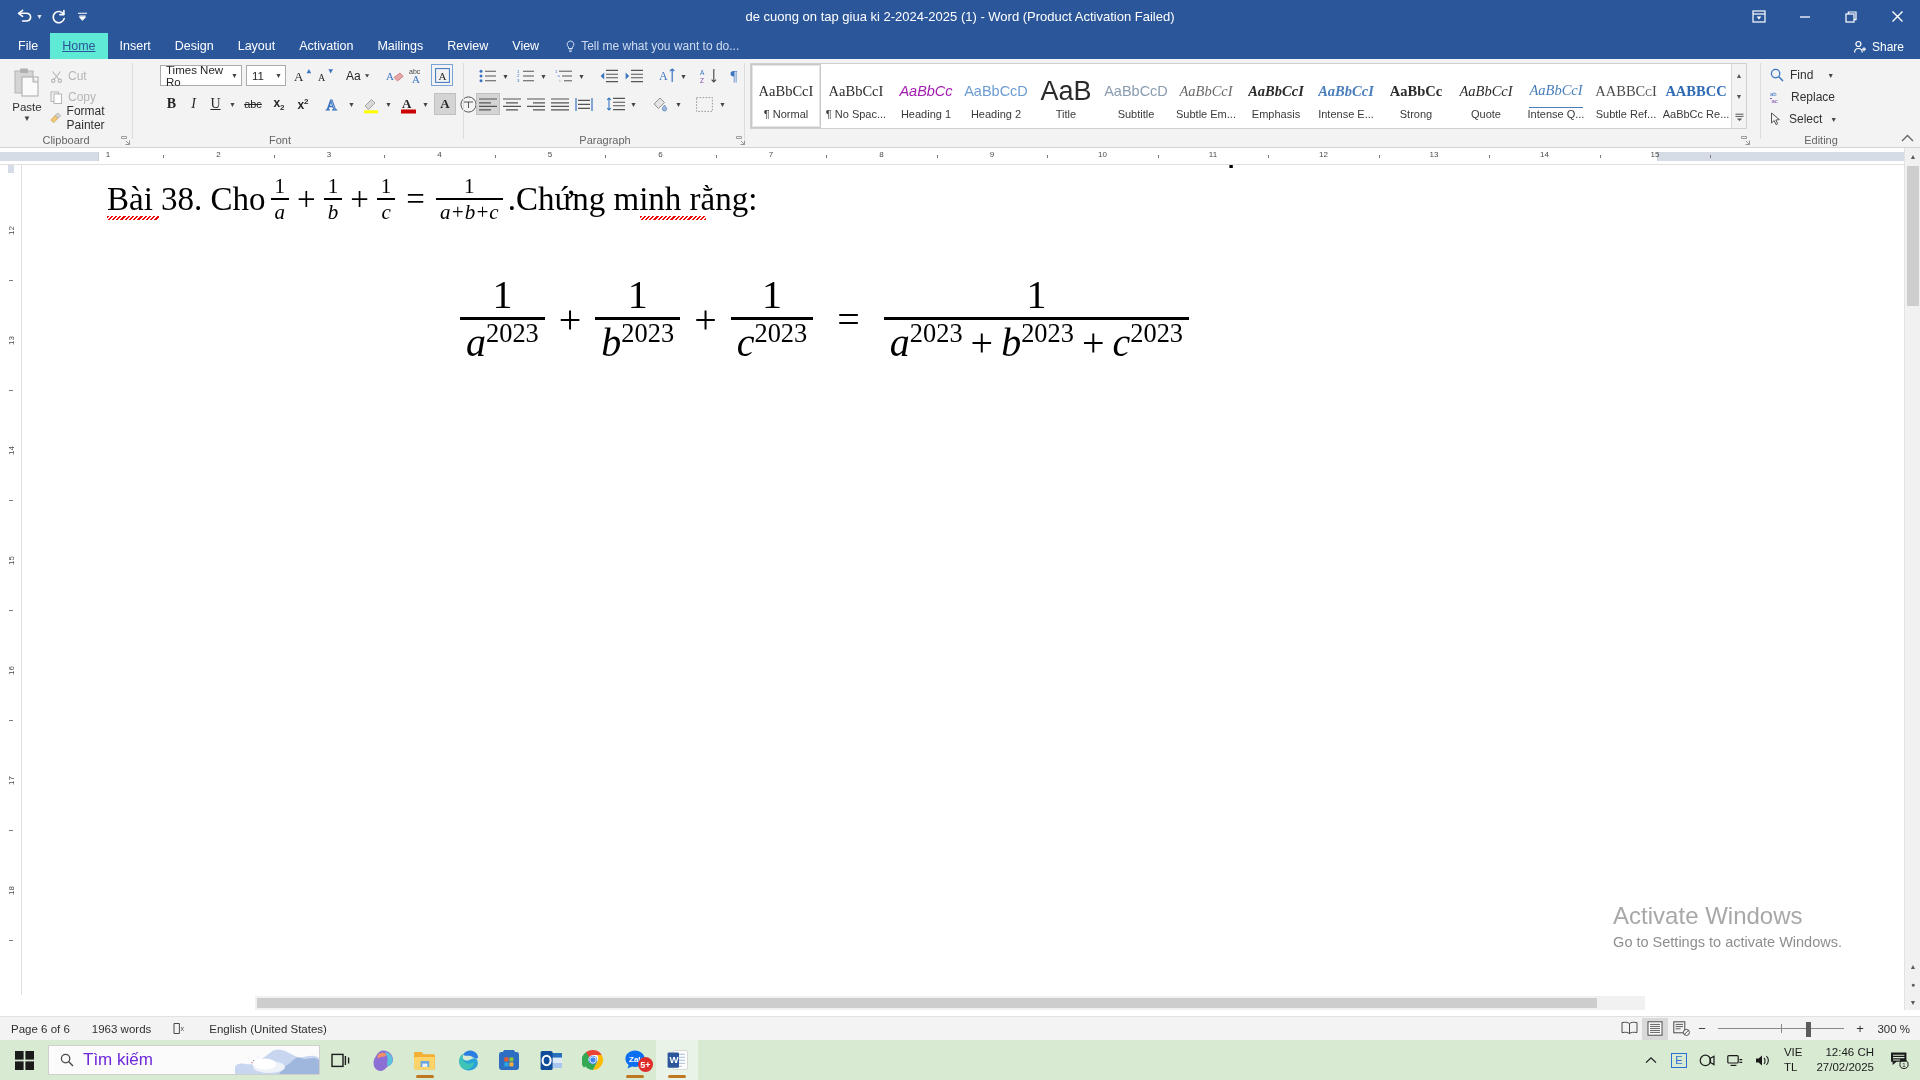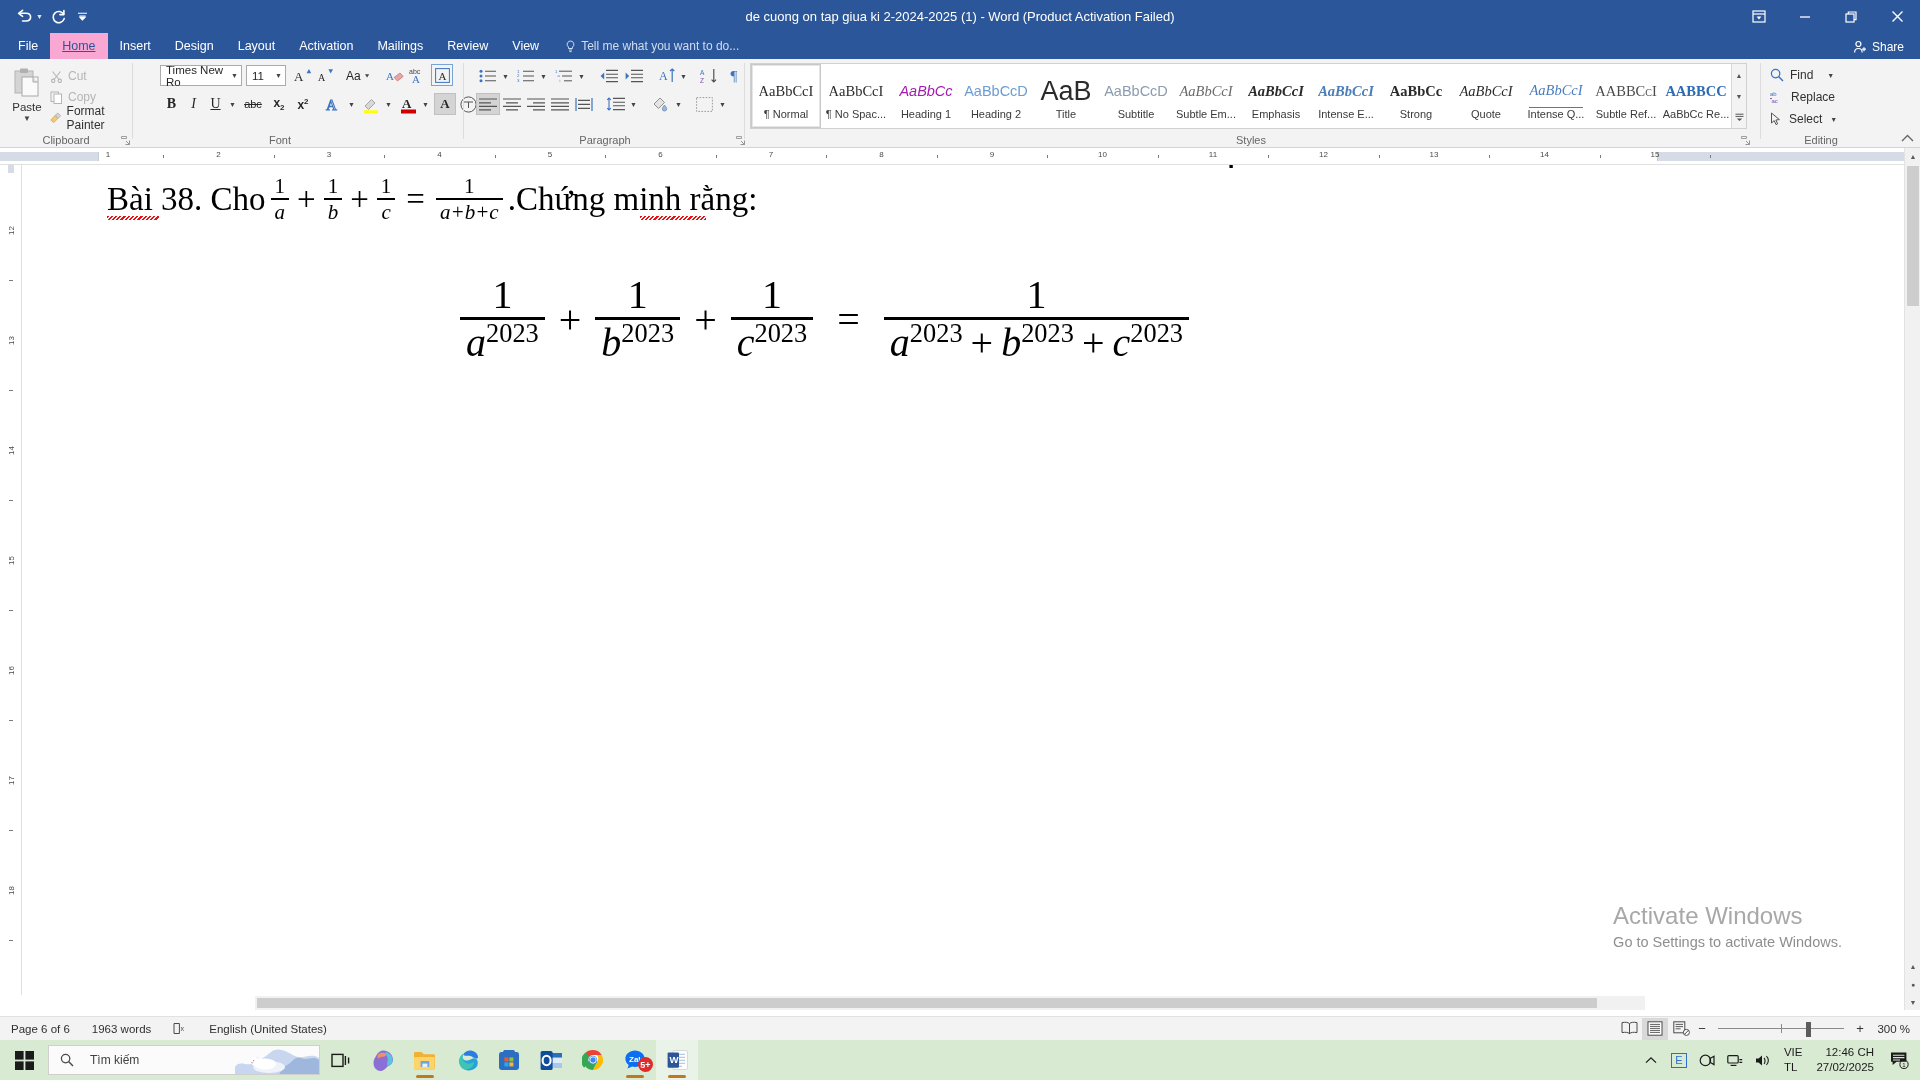--- a/index.html
+++ b/index.html
@@ -37,21 +37,21 @@
   
   .tabbar {
     position: absolute; top: 33px; left: 0; width: 1920px; height: 26px;
     background: #2b579a;
   }
   .tabs { display: flex; align-items: flex-end; height: 26px; padding-left: 6px; }
   .tab {
     height: 26px; line-height: 26px; padding: 0 12px; font-size: 12.5px; color: #ffffff;
     white-space: nowrap;
   }
-  .tab.active { background: #f9a8d4; color: #2b579a; text-decoration: underline; }
+  .tab.active { background: #5eead4; color: #2b579a; text-decoration: underline; }
   .tellme {
     display: flex; align-items: center; gap: 5px; height: 26px;
     padding-left: 14px; font-size: 12px; color: #cfdcf0; font-style: normal;
   }
   .bulb { width: 11px; height: 13px; display: block; }
   .share-btn {
     position: absolute; right: 8px; top: 3px; height: 21px;
     display: flex; align-items: center; gap: 5px;
     font-size: 12px; color: #fff; padding: 0 8px;
   }
@@ -248,22 +248,22 @@
 
   
   .taskbar {
     position: absolute; bottom: 0; left: 0; width: 1920px; height: 40px;
     background: #d9ead3;
     display: flex; align-items: center;
   }
   .start-btn { width: 48px; height: 40px; display: flex; align-items: center; justify-content: center; }
   .tb-search {
     width: 272px; height: 30px; background: #fbfbfb; border: 1px solid #cfcfcf;
-    display: flex; align-items: center; gap: 16px; padding-left: 11px;
-    font-size: 12px; color: #404040; position: relative; overflow: hidden;
+    display: flex; align-items: center; gap: 9px; padding-left: 11px;
+    font-size: 17px; color: #6d28d9; position: relative; overflow: hidden;
   }
   .tb-search .bear { position: absolute; right: 0; top: 0; width: 84px; height: 28px; }
   .tb-icon { width: 42px; height: 40px; display: flex; align-items: center; justify-content: center; position: relative; }
   .tb-icon.running::after {
     content: ''; position: absolute; bottom: 2px; left: 50%; transform: translateX(-50%);
     width: 18px; height: 3px; background: #c07820; border-radius: 2px;
   }
   .tb-icon.active { background: rgba(255,255,255,0.45); }
   .tray { margin-left: auto; display: flex; align-items: center; height: 40px; padding-right: 6px; gap: 2px; }
   .tray-ico { width: 26px; height: 40px; display: flex; align-items: center; justify-content: center; color: #1b1b1b; }
@@ -704,21 +704,20 @@
           <div class="gs-btn">▲</div>
           <div class="gs-btn">▼</div>
           <div class="gs-btn">
             <svg width="9" height="9" viewBox="0 0 9 9">
                 <path d="M.5 1.2h8M.5 3.4h8" stroke="#555" stroke-width="1"></path>
                 <path d="M1.8 5.4 4.5 8l2.7-2.6z" fill="#555"></path>
               </svg>
           </div>
         </div>
       </div>
-      <div class="rgroup-label">Styles</div>
       <div class="rgroup-dialog" style="right:6px;">
         <svg width="9" height="9" viewBox="0 0 9 9">
             <path d="M.5.5h5v2h-5z" fill="none" stroke="#8a8a8a" stroke-width=".8"></path>
             <path d="M8.5 4.5v4h-4" fill="none" stroke="#8a8a8a" stroke-width=".9"></path>
             <path d="M8.5 8.5 5 5" stroke="#8a8a8a" stroke-width=".9"></path>
           </svg>
       </div>
     </div>
     <div class="rsep" style="left:1760px;"></div>
 

